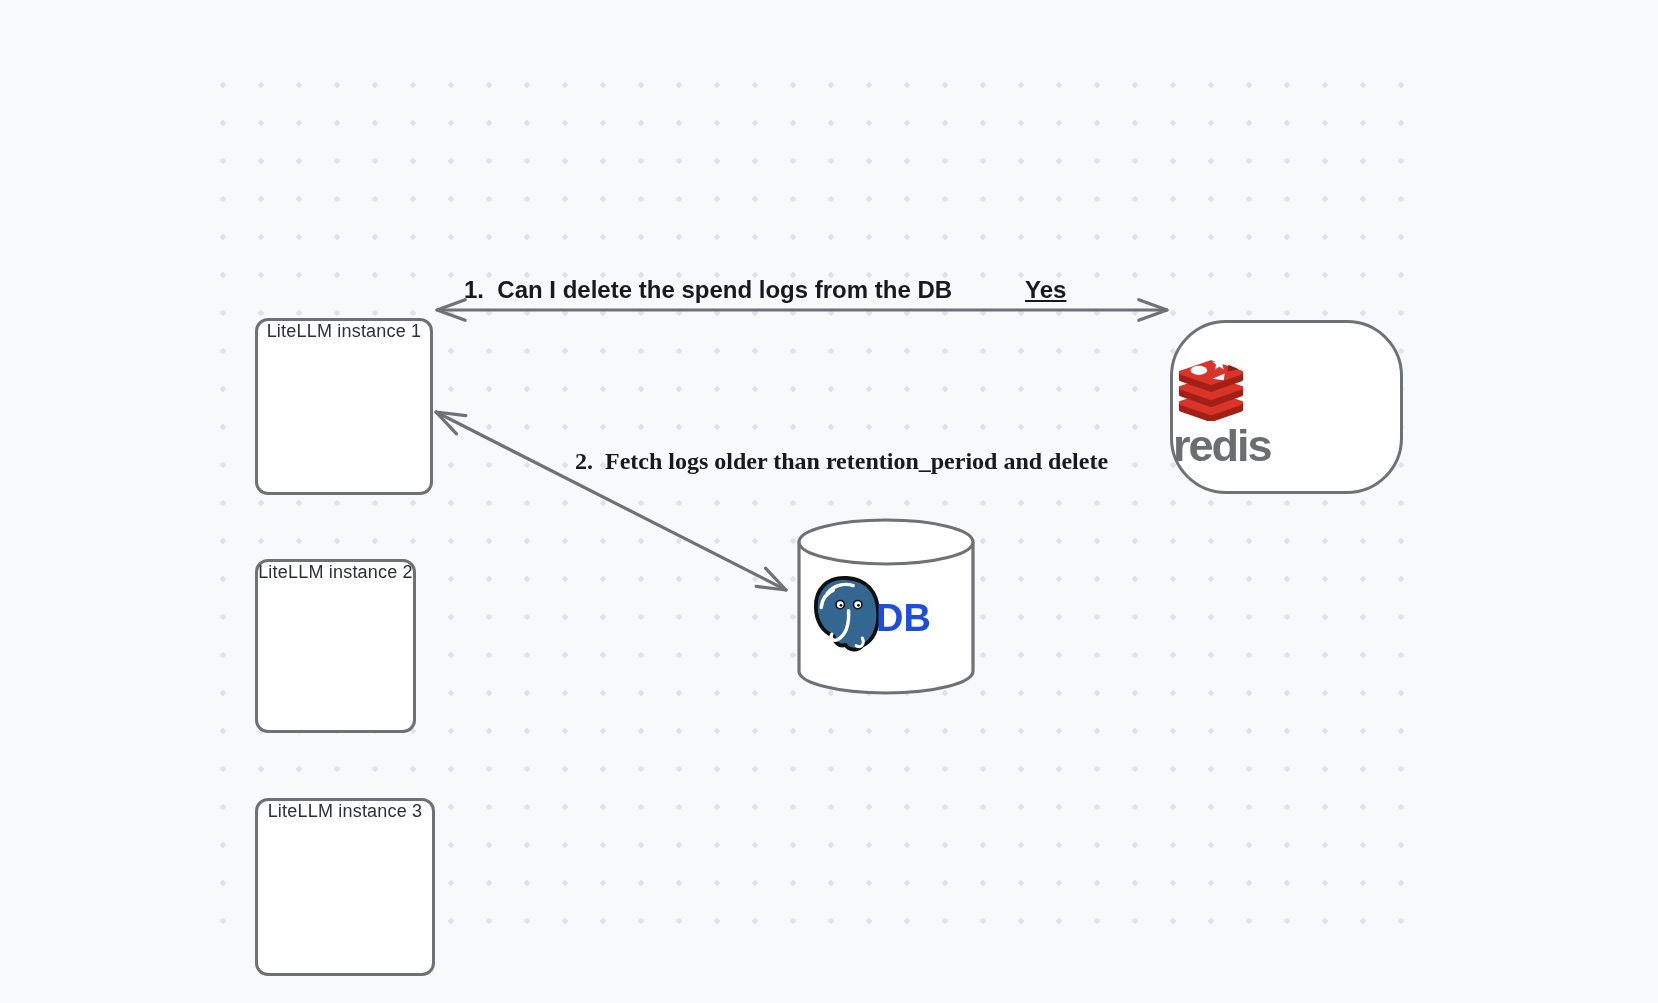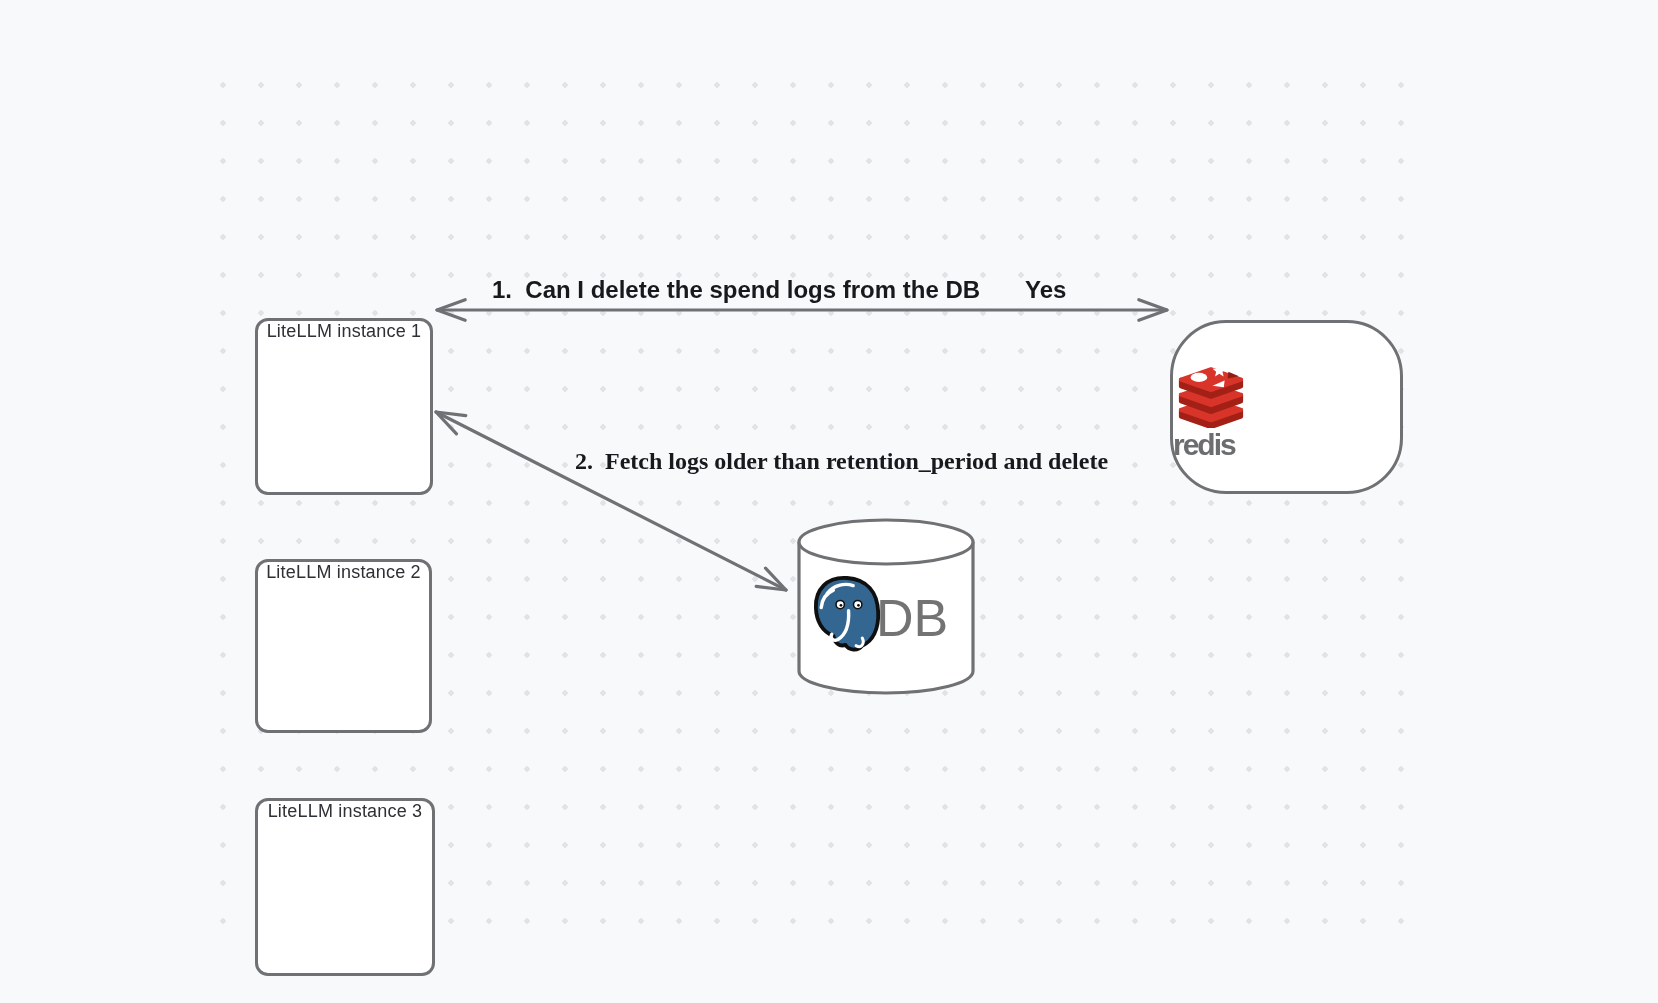--- a/index.html
+++ b/index.html
@@ -14,43 +14,43 @@
     background-size:38px 38px;
     pointer-events:none;
   }
   svg.layer{position:absolute;left:0;top:0;}
   .node{
     position:absolute;background:#ffffff;border:3.5px solid #6f7174;
     box-sizing:border-box;display:flex;align-items:flex-start;justify-content:center;margin-top:43px;
   }
   .litellm-box{border-radius:13px;}
   #box1{left:255px;top:275px;width:178px;height:177px;}
-  #box2{left:255px;top:516px;width:177px;height:174px;}
+  #box2{left:255px;top:516px;width:161px;height:174px;}
   #box3{left:255px;top:755px;width:180px;height:178px;}
   .box-label{font-size:18px;color:#2d3034;letter-spacing:.2px;}
   .redis-node{
     left:1170px;top:277px;width:233px;height:174px;border-radius:56px;
     flex-direction:column;padding-top:6px;
   }
   .redis-wordmark{
-    font-size:30px;font-weight:700;letter-spacing:-2px;color:#6b6d6f;
+    font-size:45px;font-weight:700;letter-spacing:-2px;color:#6b6d6f;
     line-height:1;margin-top:-2px;
   }
   .edge-label{
     position:absolute;font-size:24px;font-weight:700;color:#17191d;
     line-height:1;white-space:pre;
   }
-  #edge1-label{left:492px;top:278px;}
-  #edge1-reply{left:1025px;top:278px;}
+  #edge1-label{left:464px;top:278px;}
+  #edge1-reply{left:1025px;top:278px;text-decoration:underline;}
   #edge2-label{left:575px;top:449px;font-family:Liberation Serif, serif;}
   .db-overlay{
     position:absolute;left:806px;top:576px;width:150px;height:84px;
     display:flex;align-items:center;
   }
-  .db-label{font-size:52px;font-weight:400;color:#737373;margin-left:-6px;line-height:1;}
+  .db-label{font-size:38px;font-weight:700;color:#1d4ed8;margin-left:-6px;line-height:1;}
 </style>
 </head>
 <body>
 
 <div class="dot-grid"></div>
 
 <svg class="layer" width="1658" height="1003" viewBox="0 0 1658 1003">
 
   <g stroke="#6f7174" stroke-width="3.2" fill="none" stroke-linecap="round" stroke-linejoin="round">
     <line x1="437" y1="310" x2="1167" y2="310"></line>

